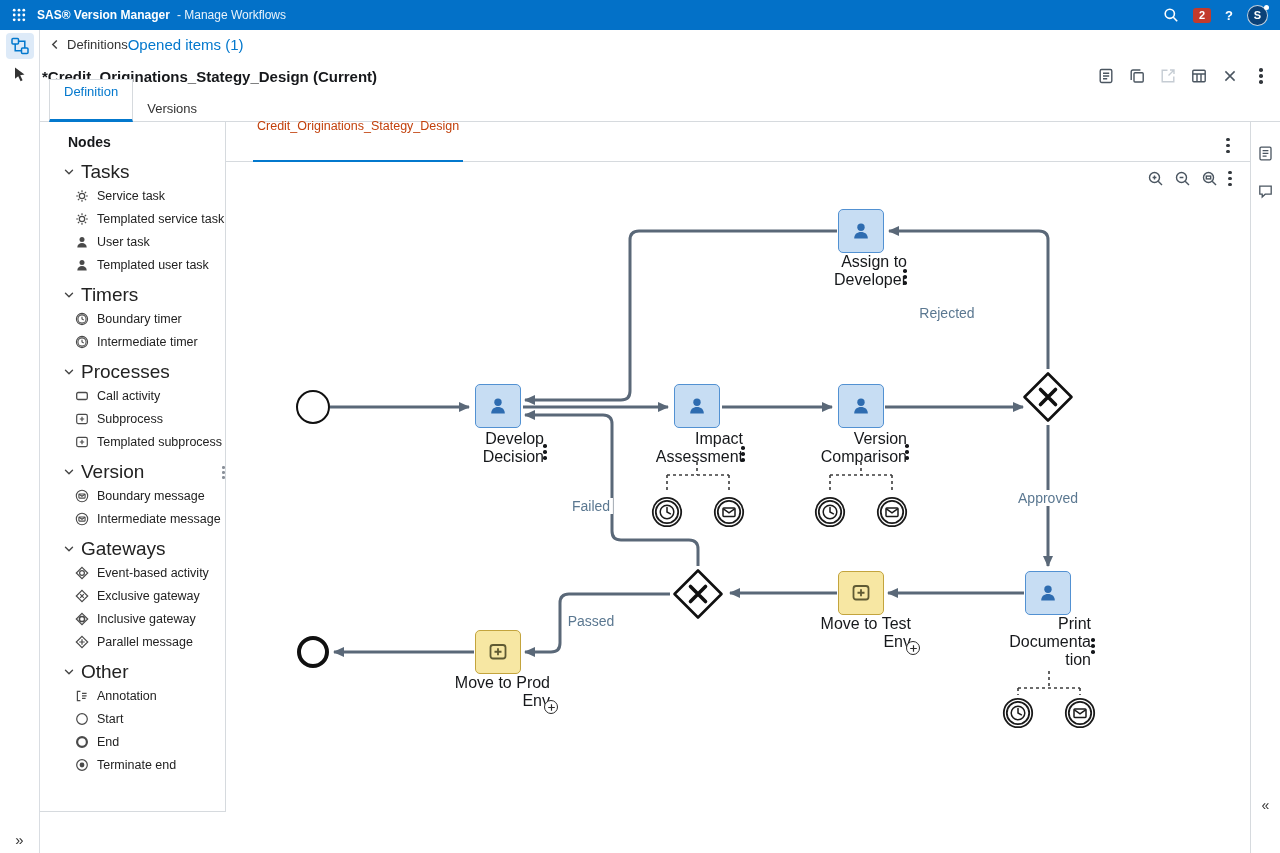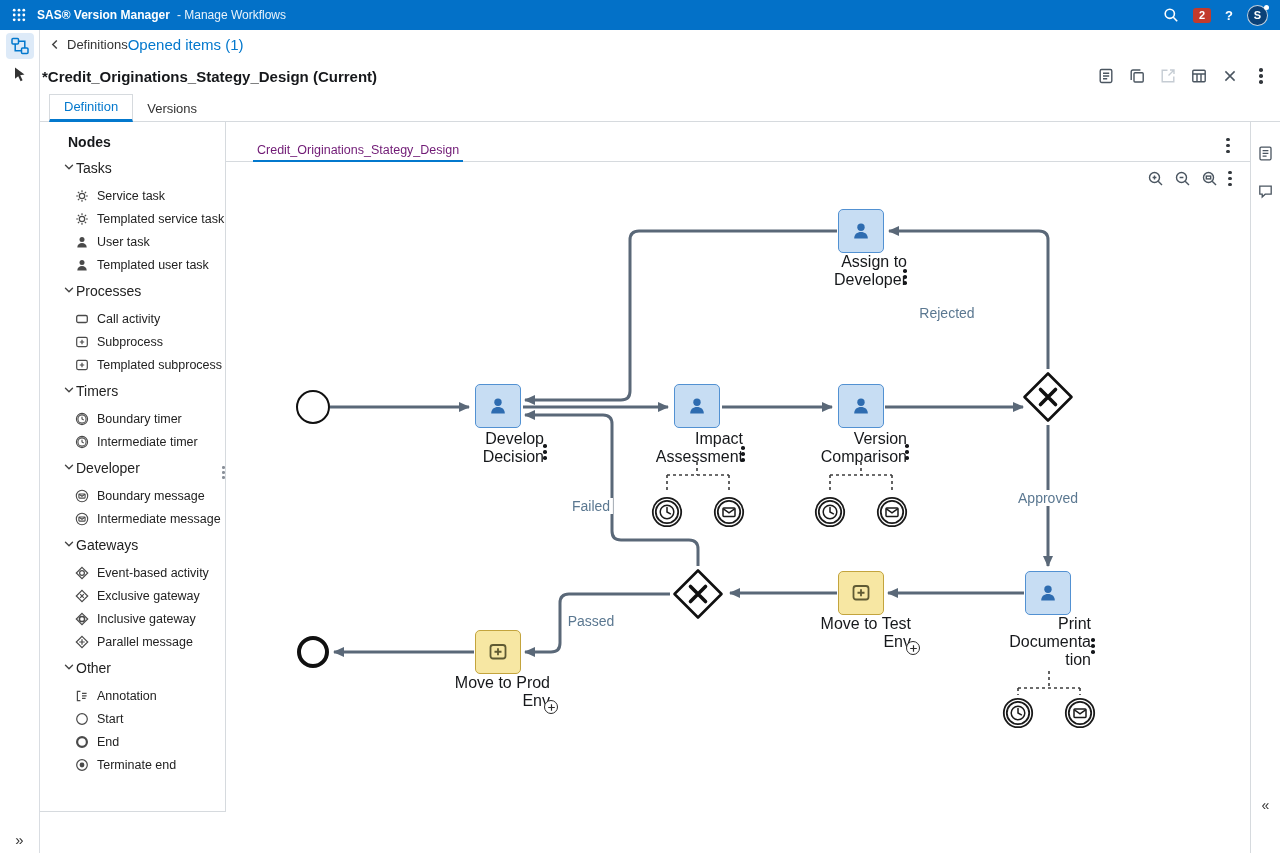--- a/index.html
+++ b/index.html
@@ -26,33 +26,33 @@
 .main-col{flex:1;display:flex;flex-direction:column;min-width:0}
 .crumb-row{height:28px;flex:0 0 28px;display:flex;align-items:center;justify-content:flex-start;padding:0 14px 0 8px}
 .crumb-left{display:flex;align-items:center;gap:4px;font-size:13px;color:#333;cursor:pointer}
 .opened-items{font-size:15px;color:#0378cd;cursor:pointer}
 .title-row{height:36px;flex:0 0 36px;display:flex;align-items:center;justify-content:space-between;padding:0 8px 0 2px}
 .page-title{font-size:15px;font-weight:bold;color:#16181b}
 .title-actions{display:flex;align-items:center;gap:9px}
 .ticonbtn{width:22px;height:22px;display:flex;align-items:center;justify-content:center;cursor:pointer}
 .tabs-row{height:28px;flex:0 0 28px;display:flex;align-items:flex-end;border-bottom:1px solid #d6dade;padding-left:9px}
 .tab{font-size:13px;color:#333;padding:4px 14px 5px;cursor:pointer}
-.tab.active{color:#0378cd;border:1px solid #d6dade;border-bottom:3px solid #0378cd;margin-bottom:-1px;padding-bottom:5px;background:#fff}
+.tab.active{color:#0378cd;border:1px solid #d6dade;border-bottom:3px solid #0378cd;margin-bottom:-1px;padding-bottom:20px;background:#fff}
 .body-row{flex:1;display:flex;min-height:0}
 
 .nodes-col{width:186px;flex:0 0 186px;border-right:1px solid #d6dade;border-bottom:1px solid #d6dade;height:calc(100% - 41px);padding-top:12px;overflow:hidden;background:#fff}
 .nodes-title{font-size:14px;font-weight:bold;padding-left:28px;margin-bottom:10px;color:#16181b}
 .tsec{margin-bottom:7px}
-.thead{display:flex;height:24px;padding-left:22px;font-size:14px;color:#222;cursor:pointer}
+.thead{display:flex;align-items:center;gap:5px;height:24px;padding-left:22px;font-size:19px;color:#222;cursor:pointer}
 .titem{display:flex;align-items:center;gap:8px;height:23px;padding-left:35px;font-size:12.5px;color:#222;cursor:pointer}
 .ti{width:14px;height:14px;display:flex;flex:0 0 14px}
 
 .canvas-col{flex:1;position:relative;min-width:0;background:#fff}
 .canvas-tabrow{height:40px;display:flex;align-items:flex-end;justify-content:space-between;border-bottom:1px solid #d6dade;padding:0 18px 0 27px;position:relative;z-index:2;background:#fff}
-.canvas-tab{font-size:12.5px;color:#701a75;padding:0 4px 3px;border-bottom:2px solid #0378cd;margin-bottom:-1px;cursor:pointer}
+.canvas-tab{font-size:12.5px;color:#c2410c;padding:0 4px 27px;border-bottom:2px solid #0378cd;margin-bottom:-1px;cursor:pointer}
 .tabrow-kebab{align-self:center;margin-top:8px;cursor:pointer}
 .zoom-row{height:33px;display:flex;align-items:center;justify-content:flex-end;gap:7px;padding-right:16px;position:relative;z-index:2}
 .zicon{width:20px;height:20px;display:flex;align-items:center;justify-content:center;cursor:pointer}
 .kdots{display:flex;flex-direction:column;gap:2.4px;padding:2px}
 .kdots i{width:3.6px;height:3.6px;border-radius:50%;background:#33383d;display:block}
 .divider-handle{position:absolute;left:-4px;top:344px;display:flex;flex-direction:column;gap:2.4px;z-index:4;cursor:col-resize}
 .divider-handle i{width:2.6px;height:2.6px;border-radius:50%;background:#8a9099;display:block}
 .diagram{position:absolute;inset:0;z-index:1}
 .edges{position:absolute;left:0;top:0}
 .task{position:absolute;width:46px;height:44px;border-radius:5px;display:flex;align-items:center;justify-content:center;cursor:pointer}
@@ -321,83 +321,83 @@
             </div>
           </div>
 
           <div class="tsec">
             <div class="thead">
               <span class="ti">
                   <svg viewBox="0 0 14 14" width="14" height="14">
                     <use href="#i-chev"></use>
                   </svg>
                 </span>
-              <span>Processes</span>
-            </div>
-            <div class="titem">
-              <span class="ti">
-                  <svg viewBox="0 0 14 14" width="14" height="14">
-                    <use href="#i-callact"></use>
-                  </svg>
-                </span>
-              <span>Call activity</span>
-            </div>
-            <div class="titem">
-              <span class="ti">
-                  <svg viewBox="0 0 14 14" width="14" height="14">
-                    <use href="#i-subproc"></use>
-                  </svg>
-                </span>
-              <span>Subprocess</span>
-            </div>
-            <div class="titem">
-              <span class="ti">
-                  <svg viewBox="0 0 14 14" width="14" height="14">
-                    <use href="#i-subproc"></use>
-                  </svg>
-                </span>
-              <span>Templated subprocess</span>
+              <span>Timers</span>
+            </div>
+            <div class="titem">
+              <span class="ti">
+                  <svg viewBox="0 0 14 14" width="14" height="14">
+                    <use href="#i-timer"></use>
+                  </svg>
+                </span>
+              <span>Boundary timer</span>
+            </div>
+            <div class="titem">
+              <span class="ti">
+                  <svg viewBox="0 0 14 14" width="14" height="14">
+                    <use href="#i-timer"></use>
+                  </svg>
+                </span>
+              <span>Intermediate timer</span>
             </div>
           </div>
 
           <div class="tsec">
             <div class="thead">
               <span class="ti">
                   <svg viewBox="0 0 14 14" width="14" height="14">
                     <use href="#i-chev"></use>
                   </svg>
                 </span>
-              <span>Timers</span>
-            </div>
-            <div class="titem">
-              <span class="ti">
-                  <svg viewBox="0 0 14 14" width="14" height="14">
-                    <use href="#i-timer"></use>
-                  </svg>
-                </span>
-              <span>Boundary timer</span>
-            </div>
-            <div class="titem">
-              <span class="ti">
-                  <svg viewBox="0 0 14 14" width="14" height="14">
-                    <use href="#i-timer"></use>
-                  </svg>
-                </span>
-              <span>Intermediate timer</span>
+              <span>Processes</span>
+            </div>
+            <div class="titem">
+              <span class="ti">
+                  <svg viewBox="0 0 14 14" width="14" height="14">
+                    <use href="#i-callact"></use>
+                  </svg>
+                </span>
+              <span>Call activity</span>
+            </div>
+            <div class="titem">
+              <span class="ti">
+                  <svg viewBox="0 0 14 14" width="14" height="14">
+                    <use href="#i-subproc"></use>
+                  </svg>
+                </span>
+              <span>Subprocess</span>
+            </div>
+            <div class="titem">
+              <span class="ti">
+                  <svg viewBox="0 0 14 14" width="14" height="14">
+                    <use href="#i-subproc"></use>
+                  </svg>
+                </span>
+              <span>Templated subprocess</span>
             </div>
           </div>
 
           <div class="tsec">
             <div class="thead">
               <span class="ti">
                   <svg viewBox="0 0 14 14" width="14" height="14">
                     <use href="#i-chev"></use>
                   </svg>
                 </span>
-              <span>Developer</span>
+              <span>Version</span>
             </div>
             <div class="titem">
               <span class="ti">
                   <svg viewBox="0 0 14 14" width="14" height="14">
                     <use href="#i-msg"></use>
                   </svg>
                 </span>
               <span>Boundary message</span>
             </div>
             <div class="titem">

